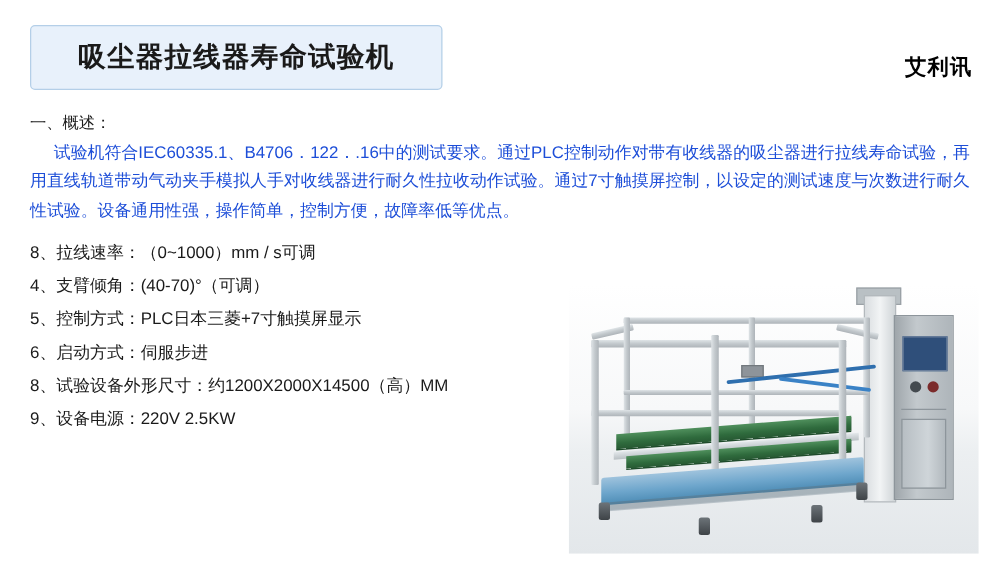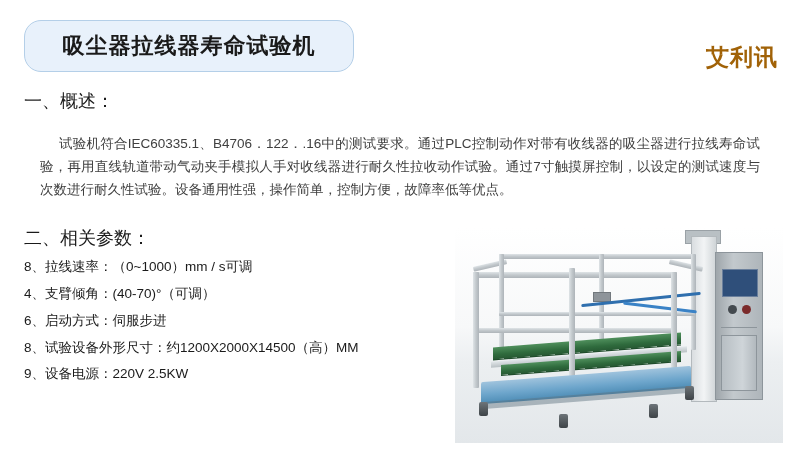--- a/index.html
+++ b/index.html
@@ -23,21 +23,21 @@
   }
   
   .title-box {
     position: absolute;
     left: 24px;
     top: 20px;
     width: 330px;
     height: 52px;
     background: #e8f1fb;
     border: 1px solid #b4cfe8;
-    border-radius: 17px;
+    border-radius: 4px;
     box-sizing: border-box;
     display: flex;
     align-items: center;
     justify-content: center;
   }
   .title-text {
     font-size: 22px;
     font-weight: bold;
     color: #1a1a1a;
     letter-spacing: 1px;
@@ -53,43 +53,43 @@
     gap: 5px;
   }
   .logo-en {
     font-size: 20px;
     font-weight: bold;
     color: #0f4f9e;
     letter-spacing: 0.5px;
     font-family: "Liberation Sans", sans-serif;
   }
   .logo-cn {
-    font-size: 23px;
+    font-size: 17px;
     font-weight: bold;
-    color: #a16207;
+    color: #000000;
     letter-spacing: 1px;
   }
   
   .content {
     position: absolute;
     left: 24px;
     top: 88px;
     width: 752px;
   }
   .sec-head {
-    font-size: 18px;
+    font-size: 13px;
     color: #1a1a1a;
     line-height: 1.55;
     margin: 0 0 2px 0;
   }
   .para {
     font-size: 13.5px;
-    color: #404040;
+    color: #1d4ed8;
     line-height: 1.72;
-    margin: 16px;
+    margin: 0;
     text-align: justify;
     text-indent: 0;
   }
   .para-indent {
     text-indent: 19px;
   }
   .spacer-2 {
     height: 7px;
   }
   .params {
@@ -288,25 +288,25 @@
   </div>
 
   <div class="logo">
     <span class="logo-cn">艾利讯</span>
   </div>
 
   <div class="content">
     <p class="sec-head">一、概述：</p>
     <p class="para para-indent">试验机符合IEC60335.1、B4706．122．.16中的测试要求。通过PLC控制动作对带有收线器的吸尘器进行拉线寿命试验，再用直线轨道带动气动夹手模拟人手对收线器进行耐久性拉收动作试验。通过7寸触摸屏控制，以设定的测试速度与次数进行耐久性试验。设备通用性强，操作简单，控制方便，故障率低等优点。</p>
     <div class="spacer-2"></div>
-    <p class="sec-head">二、相关参数：</p>
 
     <div class="params">
       <div class="param-line">8、拉线速率：（0~1000）mm / s可调</div>
       <div class="param-line">4、支臂倾角：(40-70)°（可调）</div>
+      <div class="param-line">5、控制方式：PLC日本三菱+7寸触摸屏显示</div>
       <div class="param-line">6、启动方式：伺服步进</div>
       <div class="param-line">8、试验设备外形尺寸：约1200X2000X14500（高）MM</div>
       <div class="param-line">9、设备电源：220V  2.5KW</div>
     </div>
   </div>
 
   <div class="photo">
     <div class="floor"></div>
 
     <div class="tower-head"></div>

